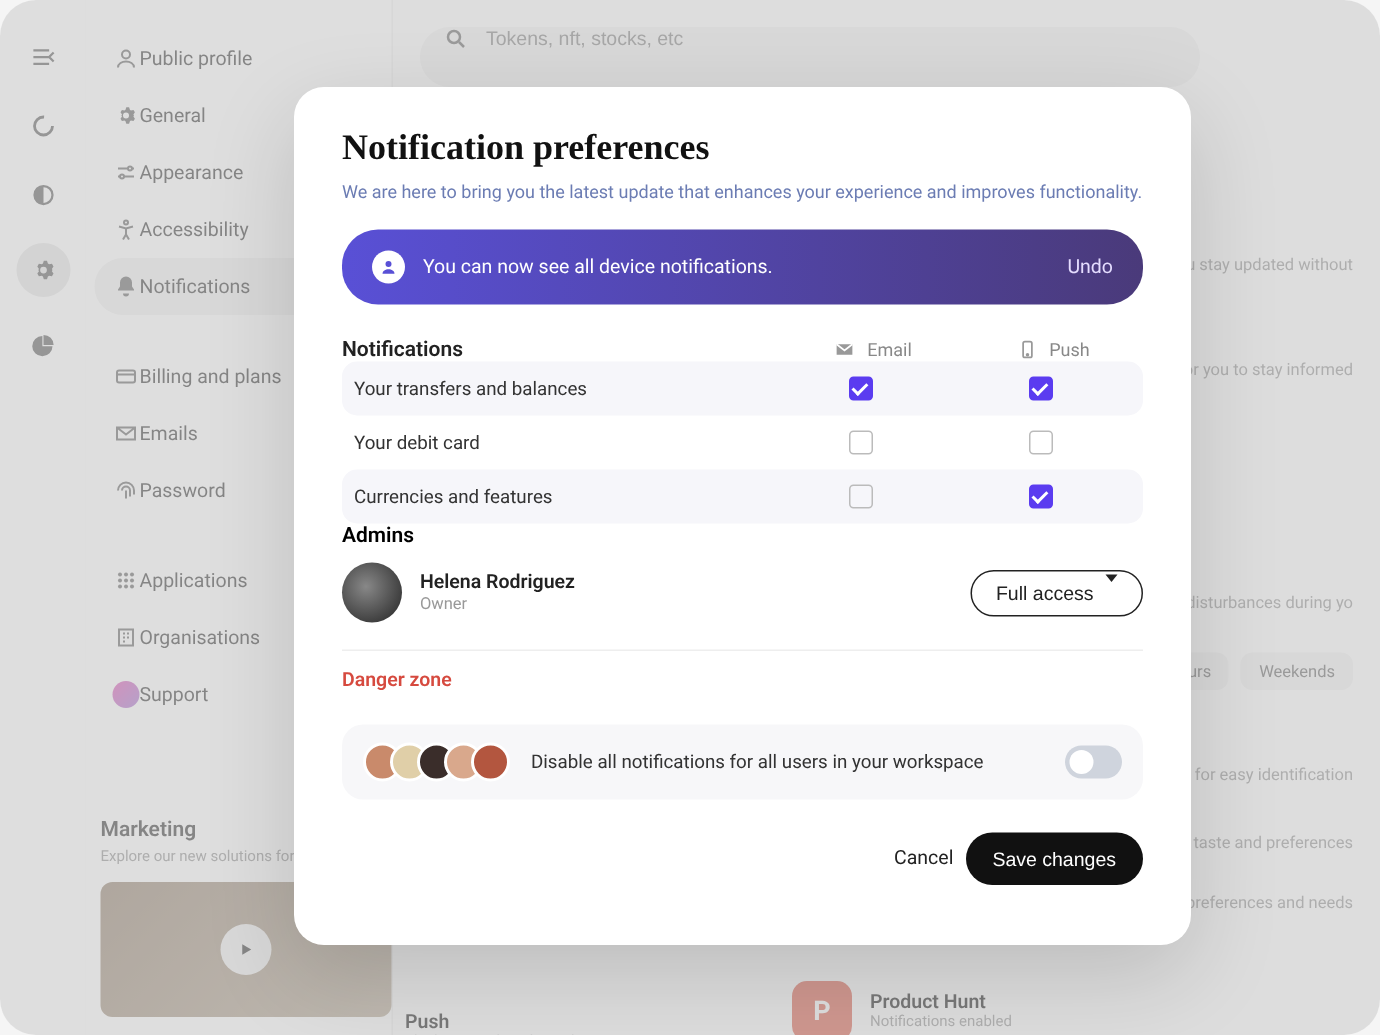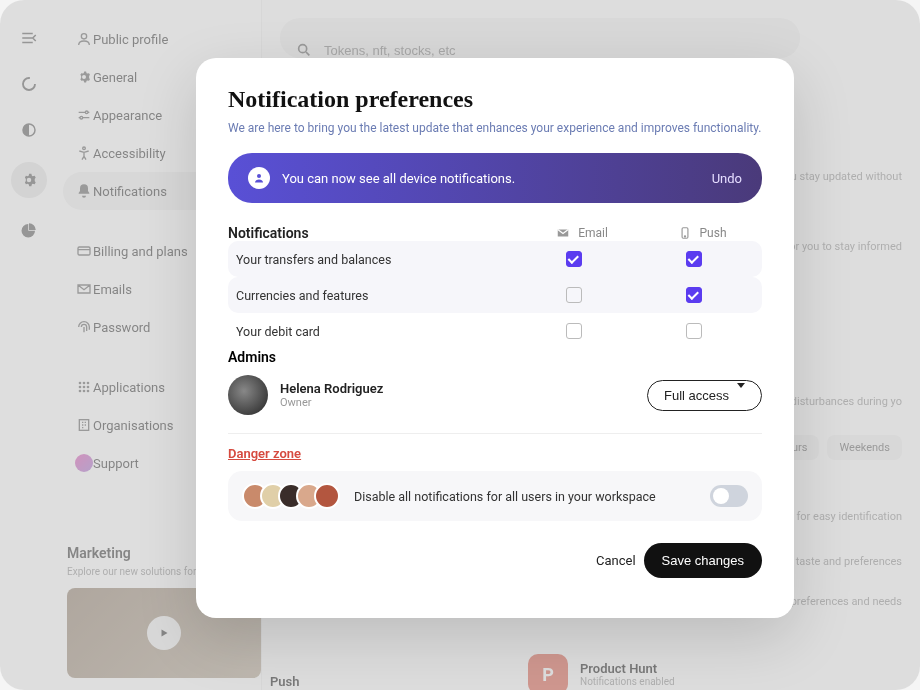--- a/index.html
+++ b/index.html
@@ -118,21 +118,21 @@
   bottom: 0;
   background: #fdfdfd;
   padding: 18px;
 }
 .search {
   width: 520px;
   height: 40px;
   background: #efefef;
   border-radius: 20px;
   display: flex;
-  align-items: flex-end;
+  align-items: flex-start;
   padding: 0 16px;
   gap: 12px;
 }
 .search input { border: none; background: transparent; flex: 1; font-size: 13px; outline: none; color: #555; }
 .chip-row { display: flex; gap: 8px; }
 .chip { padding: 6px 12px; background: #efefef; border-radius: 8px; font-size: 11px; color: #555; }
 
 
 .dim {
   position: absolute;
@@ -234,21 +234,21 @@
   background: #fff;
   cursor: pointer;
   display: flex;
   align-items: center;
   gap: 8px;
 }
 .caret-down::after { content: ''; border-left: 4px solid transparent; border-right: 4px solid transparent; border-top: 5px solid #222; }
 
 .hr { height: 1px; background: #eee; margin: 18px 0 12px; }
 
-.danger-title { font-size: 13px; font-weight: 600; color: #d64a3f; margin-bottom: 10px; text-decoration: underline; }
+.danger-title { font-size: 13px; font-weight: 600; color: #d64a3f; margin-bottom: 22px; }
 .danger-row {
   display: flex;
   align-items: center;
   gap: 14px;
   background: #f7f7f9;
   border-radius: 14px;
   padding: 12px 14px;
 }
 .av-stack { display: flex; }
 .av-stack .a {
@@ -531,36 +531,36 @@
     <div id="notif-rows">
         <div class="notif-row hl">
           <div class="name">Your transfers and balances</div>
           <div class="col">
             <div class="cb checked"></div>
           </div>
           <div class="col">
             <div class="cb checked"></div>
           </div>
         </div>
+        <div class="notif-row">
+          <div class="name">Your debit card</div>
+          <div class="col">
+            <div class="cb"></div>
+          </div>
+          <div class="col">
+            <div class="cb"></div>
+          </div>
+        </div>
         <div class="notif-row hl">
           <div class="name">Currencies and features</div>
           <div class="col">
             <div class="cb"></div>
           </div>
           <div class="col">
             <div class="cb checked"></div>
-          </div>
-        </div>
-        <div class="notif-row">
-          <div class="name">Your debit card</div>
-          <div class="col">
-            <div class="cb"></div>
-          </div>
-          <div class="col">
-            <div class="cb"></div>
           </div>
         </div>
       </div>
 
     <div class="sect-title">Admins</div>
     <div class="admin-row">
       <div class="avatar"></div>
       <div class="admin-info">
         <div class="name">Helena Rodriguez</div>
         <div class="role">Owner</div>

